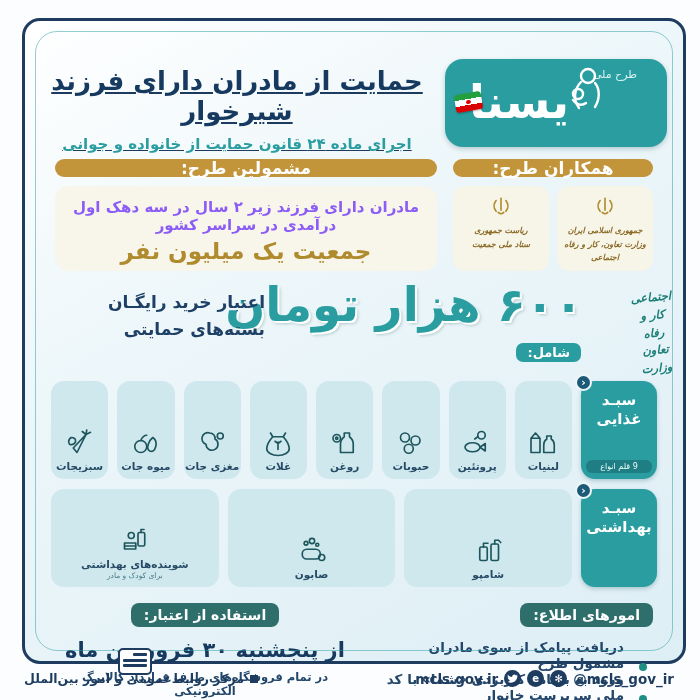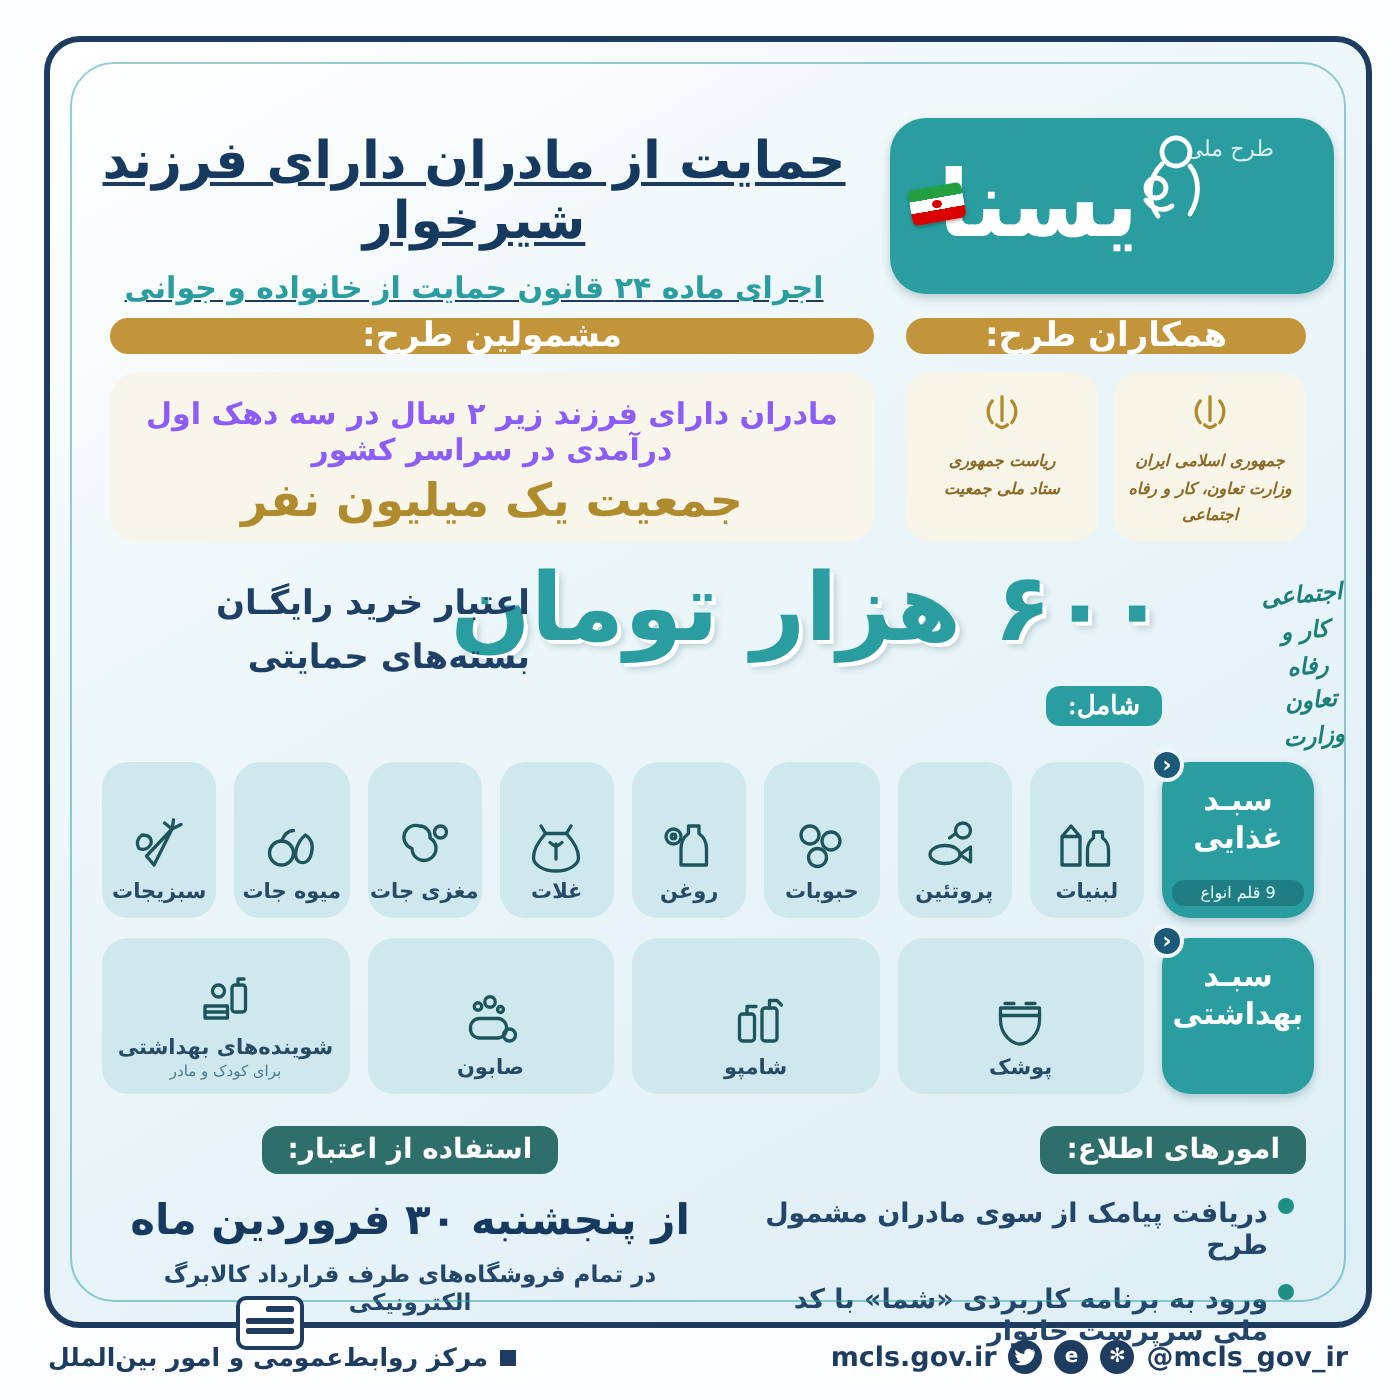--- a/index.html
+++ b/index.html
@@ -62,21 +62,21 @@
   
   .credit-row { position:relative; height:90px; margin:10px 30px 0; }
   .credit-amount {
     position:absolute; right:70px; top:-4px; font-size:47px; font-weight:800; color:#2a9da1;
     text-shadow:2px 2px 0 #ffffff, 3px 3px 3px rgba(30,90,95,.25); letter-spacing:-1px;
   }
   .credit-label { position:absolute; left:30px; top:8px; width:180px; text-align:right; }
   .credit-label div { font-size:17px; font-weight:800; color:#1e4066; line-height:1.6; }
   .includes-pill {
     position:absolute; right:72px; top:62px; background:#2a9da1; color:#fff;
-    font-size:13px; font-weight:bold; border-radius:7px; padding:2px 11px;font-family:Liberation Serif, serif;
+    font-size:13px; font-weight:bold; border-radius:7px; padding:2px 11px;
   }
   .watermark {
     position:absolute; right:7px; top:268px; width:44px; text-align:center;
     color:#1b7f78; font-family:"DejaVu Serif", serif; font-style:italic; font-weight:bold;
     font-size:11.5px; line-height:1.55; transform:rotate(-5deg);
   }
   
   .basket-row { display:flex; gap:9px; margin:10px 26px 0; }
   .basket-header {
     position:relative; flex:none; width:76px; background:#2a9da1; border-radius:14px;
@@ -86,36 +86,36 @@
   .basket-badge {
     position:absolute; left:5px; right:5px; bottom:6px; background:rgba(10,70,75,.35);
     border-radius:6px; font-size:8px; padding:2px 0; color:#eafdfd;
   }
   .chevron-badge {
     position:absolute; left:-6px; top:-7px; width:17px; height:17px; border-radius:50%;
     background:#1c5a78; border:2px solid #eef6f9; color:#fff; font-size:11px; line-height:13px;
     text-align:center; font-weight:bold;
   }
   .tile {
-    flex:1; background:#cfe8ee; border-radius:13px; height:78px;
+    flex:1; background:#cfe8ee; border-radius:13px; height:98px;
     display:flex; flex-direction:column; align-items:center; justify-content:flex-end;
     padding-bottom:7px;
   }
   .tile svg { margin-bottom:3px; }
   .tile-label { font-size:10.5px; font-weight:bold; color:#274a66; white-space:nowrap; }
   .tile-sublabel { font-size:7.5px; color:#4a7a8a; margin-top:1px; }
   
   .bottom-row { display:flex; gap:26px; margin:16px 30px 0; }
   .info-col { flex:1; }
   .pill-dark {
     display:inline-block; background:#2e6f6b; color:#fff; font-size:14px; font-weight:800;
     border-radius:8px; padding:4px 13px;
   }
   .bullet-list { margin:12px 6px 0 0; }
-  .bullet-row { display:flex; align-items:flex-start; gap:5px; margin-bottom:11px; }
+  .bullet-row { display:flex; align-items:flex-end; gap:15px; }
   .bullet-dot { width:8px; height:8px; border-radius:50%; background:#1e8f85; flex:none; }
   .bullet-text { font-size:13.5px; font-weight:bold; color:#23466b; }
   .usage-col { width:300px; flex:none; text-align:center; }
   .usage-date { font-size:21px; font-weight:800; color:#16395f; margin-top:11px; }
   .usage-note { font-size:11.5px; font-weight:bold; color:#23466b; margin-top:8px; }
   
   .news-icon {
     position:absolute; left:118px; top:648px; width:34px; height:27px; background:#ffffff;
     border:2.5px solid #1e3c5f; border-radius:5px; z-index:3; padding:3px;
   }
@@ -287,28 +287,20 @@
   </div>
 
   <div class="basket-row">
     <div class="basket-header">
       <span class="chevron-badge">‹</span>
       <div class="bh-line">سبـد</div>
       <div class="bh-line">بهداشتی</div>
     </div>
     <div class="tile">
       <svg class="lineicon" width="40" height="30" viewBox="0 0 48 40">
-        <path d="M11,12 h26 v8 c0,10 -8,16 -13,16 c-5,0 -13,-6 -13,-16 z"></path>
-        <path d="M11,17 h26"></path>
-        <path d="M14,9 h6 M28,9 h6"></path>
-      </svg>
-      <span class="tile-label">پوشک</span>
-    </div>
-    <div class="tile">
-      <svg class="lineicon" width="40" height="30" viewBox="0 0 48 40">
         <rect x="13" y="16" width="10" height="18" rx="2"></rect>
         <path d="M18,16 v-5 h6"></path>
         <rect x="28" y="12" width="10" height="22" rx="2"></rect>
         <path d="M33,12 v-5 h5 M38,7 l3,3"></path>
       </svg>
       <span class="tile-label">شامپو</span>
     </div>
     <div class="tile">
       <svg class="lineicon" width="40" height="30" viewBox="0 0 48 40">
         <rect x="11" y="19" width="24" height="13" rx="6"></rect>

